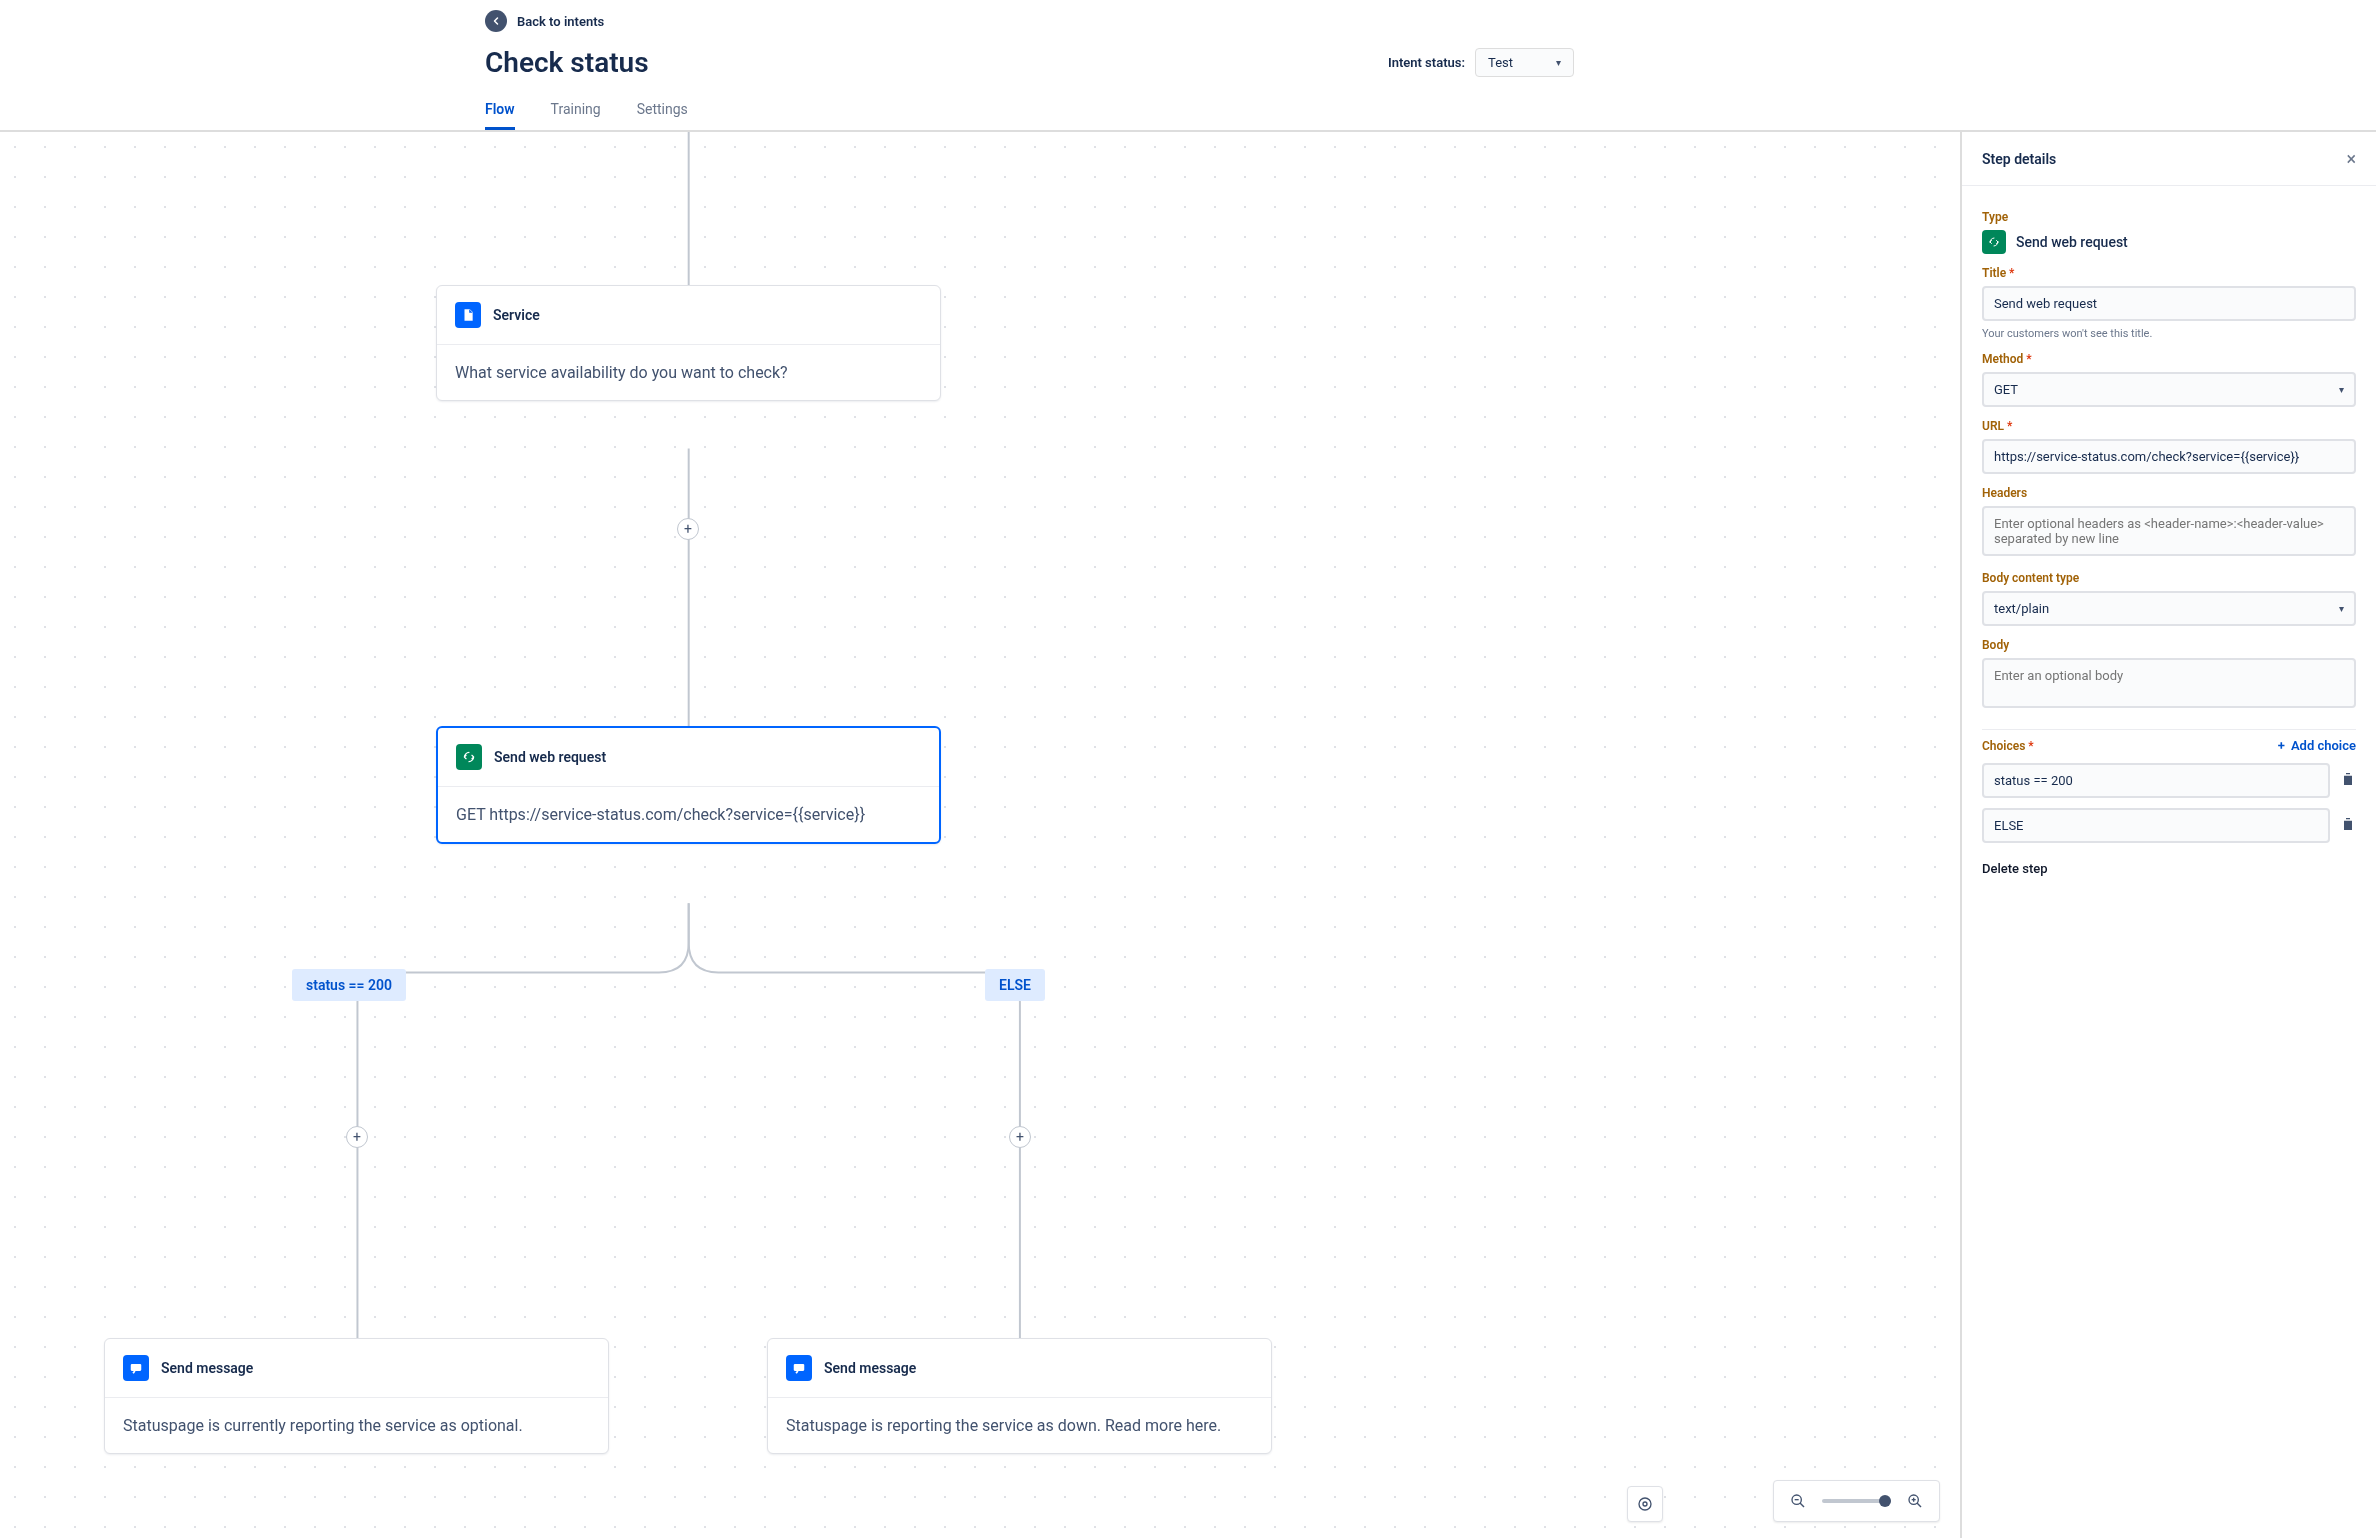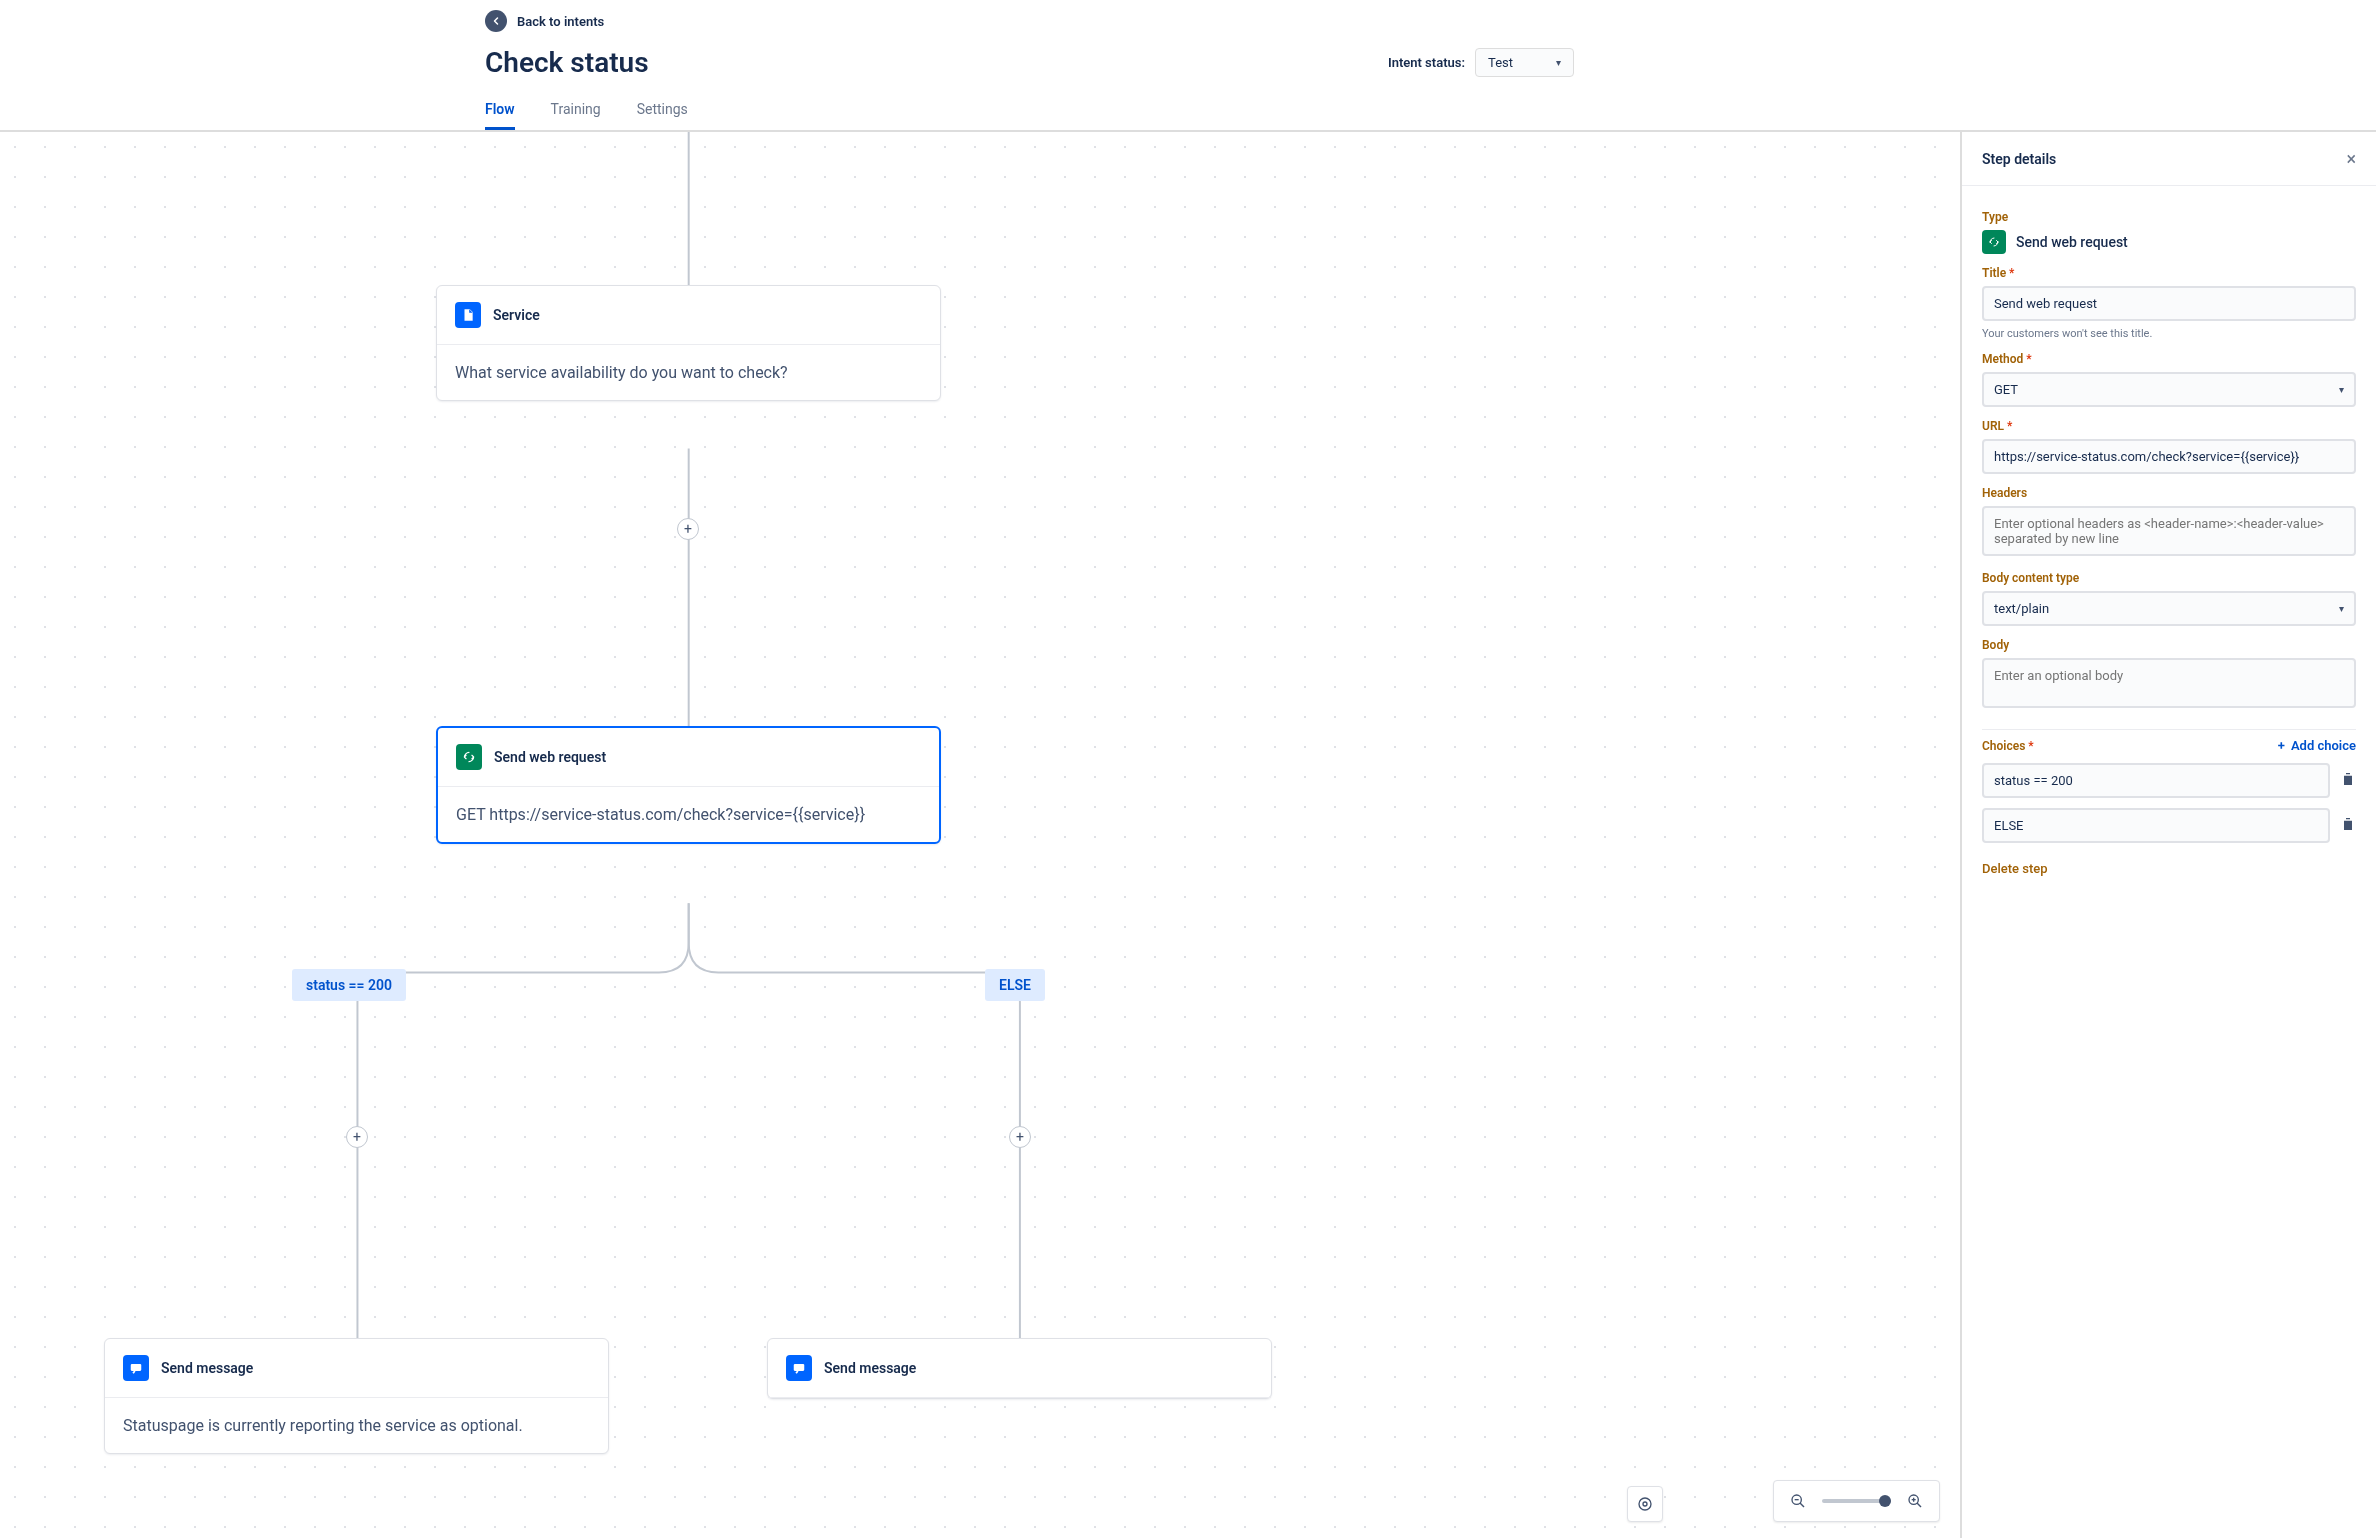--- a/index.html
+++ b/index.html
@@ -54,21 +54,21 @@
   .input, .textarea { width:100%; border:2px solid #dfe1e6; border-radius:4px; background:#fafbfc; padding:8px 10px; font-size:13px; font-family:inherit; color:#172B4D;}
   .textarea { resize:none; min-height:40px;}
   .help { font-size:11px; color:#6B778C; margin-top:6px;}
   .panel-select { display:flex; align-items:center; justify-content:space-between; width:100%; border:2px solid #dfe1e6; border-radius:4px; background:#fafbfc; padding:8px 10px; font-size:13px; cursor:pointer;}
   .panel hr { border:none; border-top:1px solid #ebecf0; margin:18px 0 8px;}
   .choices-header { display:flex; align-items:center; justify-content:space-between;text-align:center;}
   .add-choice { display:flex; align-items:center; gap:6px; color:#0052CC; font-weight:600; font-size:13px; cursor:pointer;}
   .choice-row { display:flex; align-items:center; gap:10px; margin-top:10px;}
   .choice-row .input { flex:1;}
   .trash { width:16px; color:#42526E; cursor:pointer;}
-  .delete-step { color:#a16207; font-weight:500; font-size:13px; margin-top:18px; cursor:pointer;}
+  .delete-step { color:#0f172a; font-weight:500; font-size:13px; margin-top:18px; cursor:pointer;}
   .desc { font-size:12px; color:#172B4D; margin-top:6px; line-height:1.4;}
 
   
   .zoom { position:absolute; right:436px; bottom:16px; display:flex; align-items:center; gap:12px; background:#fff; border:1px solid #dfe1e6; border-radius:4px; padding:8px 12px; box-shadow:0 1px 2px rgba(0,0,0,0.08);}
   .zbtn { width:24px; height:24px; display:flex; align-items:center; justify-content:center; color:#42526E; cursor:pointer; font-size:14px;}
   .slider { position:relative; width:69px; height:4px; background:#c1c7d0; border-radius:2px;}
   .slider .knob { position:absolute; right:0; top:-4px; width:12px; height:12px; border-radius:50%; background:#42526E;}
   .locate { position:absolute; right:713px; bottom:16px; width:36px; height:36px; background:#fff; border:1px solid #dfe1e6; border-radius:4px; display:flex; align-items:center; justify-content:center; cursor:pointer; box-shadow:0 1px 2px rgba(0,0,0,0.08);}
 
 </style>
@@ -162,20 +162,21 @@
     <div class="node" style="left:767px; top:1206px; width:505px;">
       <div class="node-header">
         <div class="node-icon icon-blue">
           <svg width="14" height="14" viewBox="0 0 24 24" fill="#fff">
               <rect x="3" y="5" width="18" height="12" rx="2"></rect>
               <path d="M7 21l3-4" stroke="#fff" stroke-width="3"></path>
             </svg>
         </div>
         <div class="node-title">Send message</div>
       </div>
+      <div class="node-body">Statuspage is reporting the service as down. Read more here.</div>
     </div>
 
     <div class="panel">
       <div class="panel-header">
         <span class="panel-title">Step details</span>
         <span class="close">×</span>
       </div>
       <div class="panel-body">
         <label class="form-label">Type</label>
         <div class="type-row">

